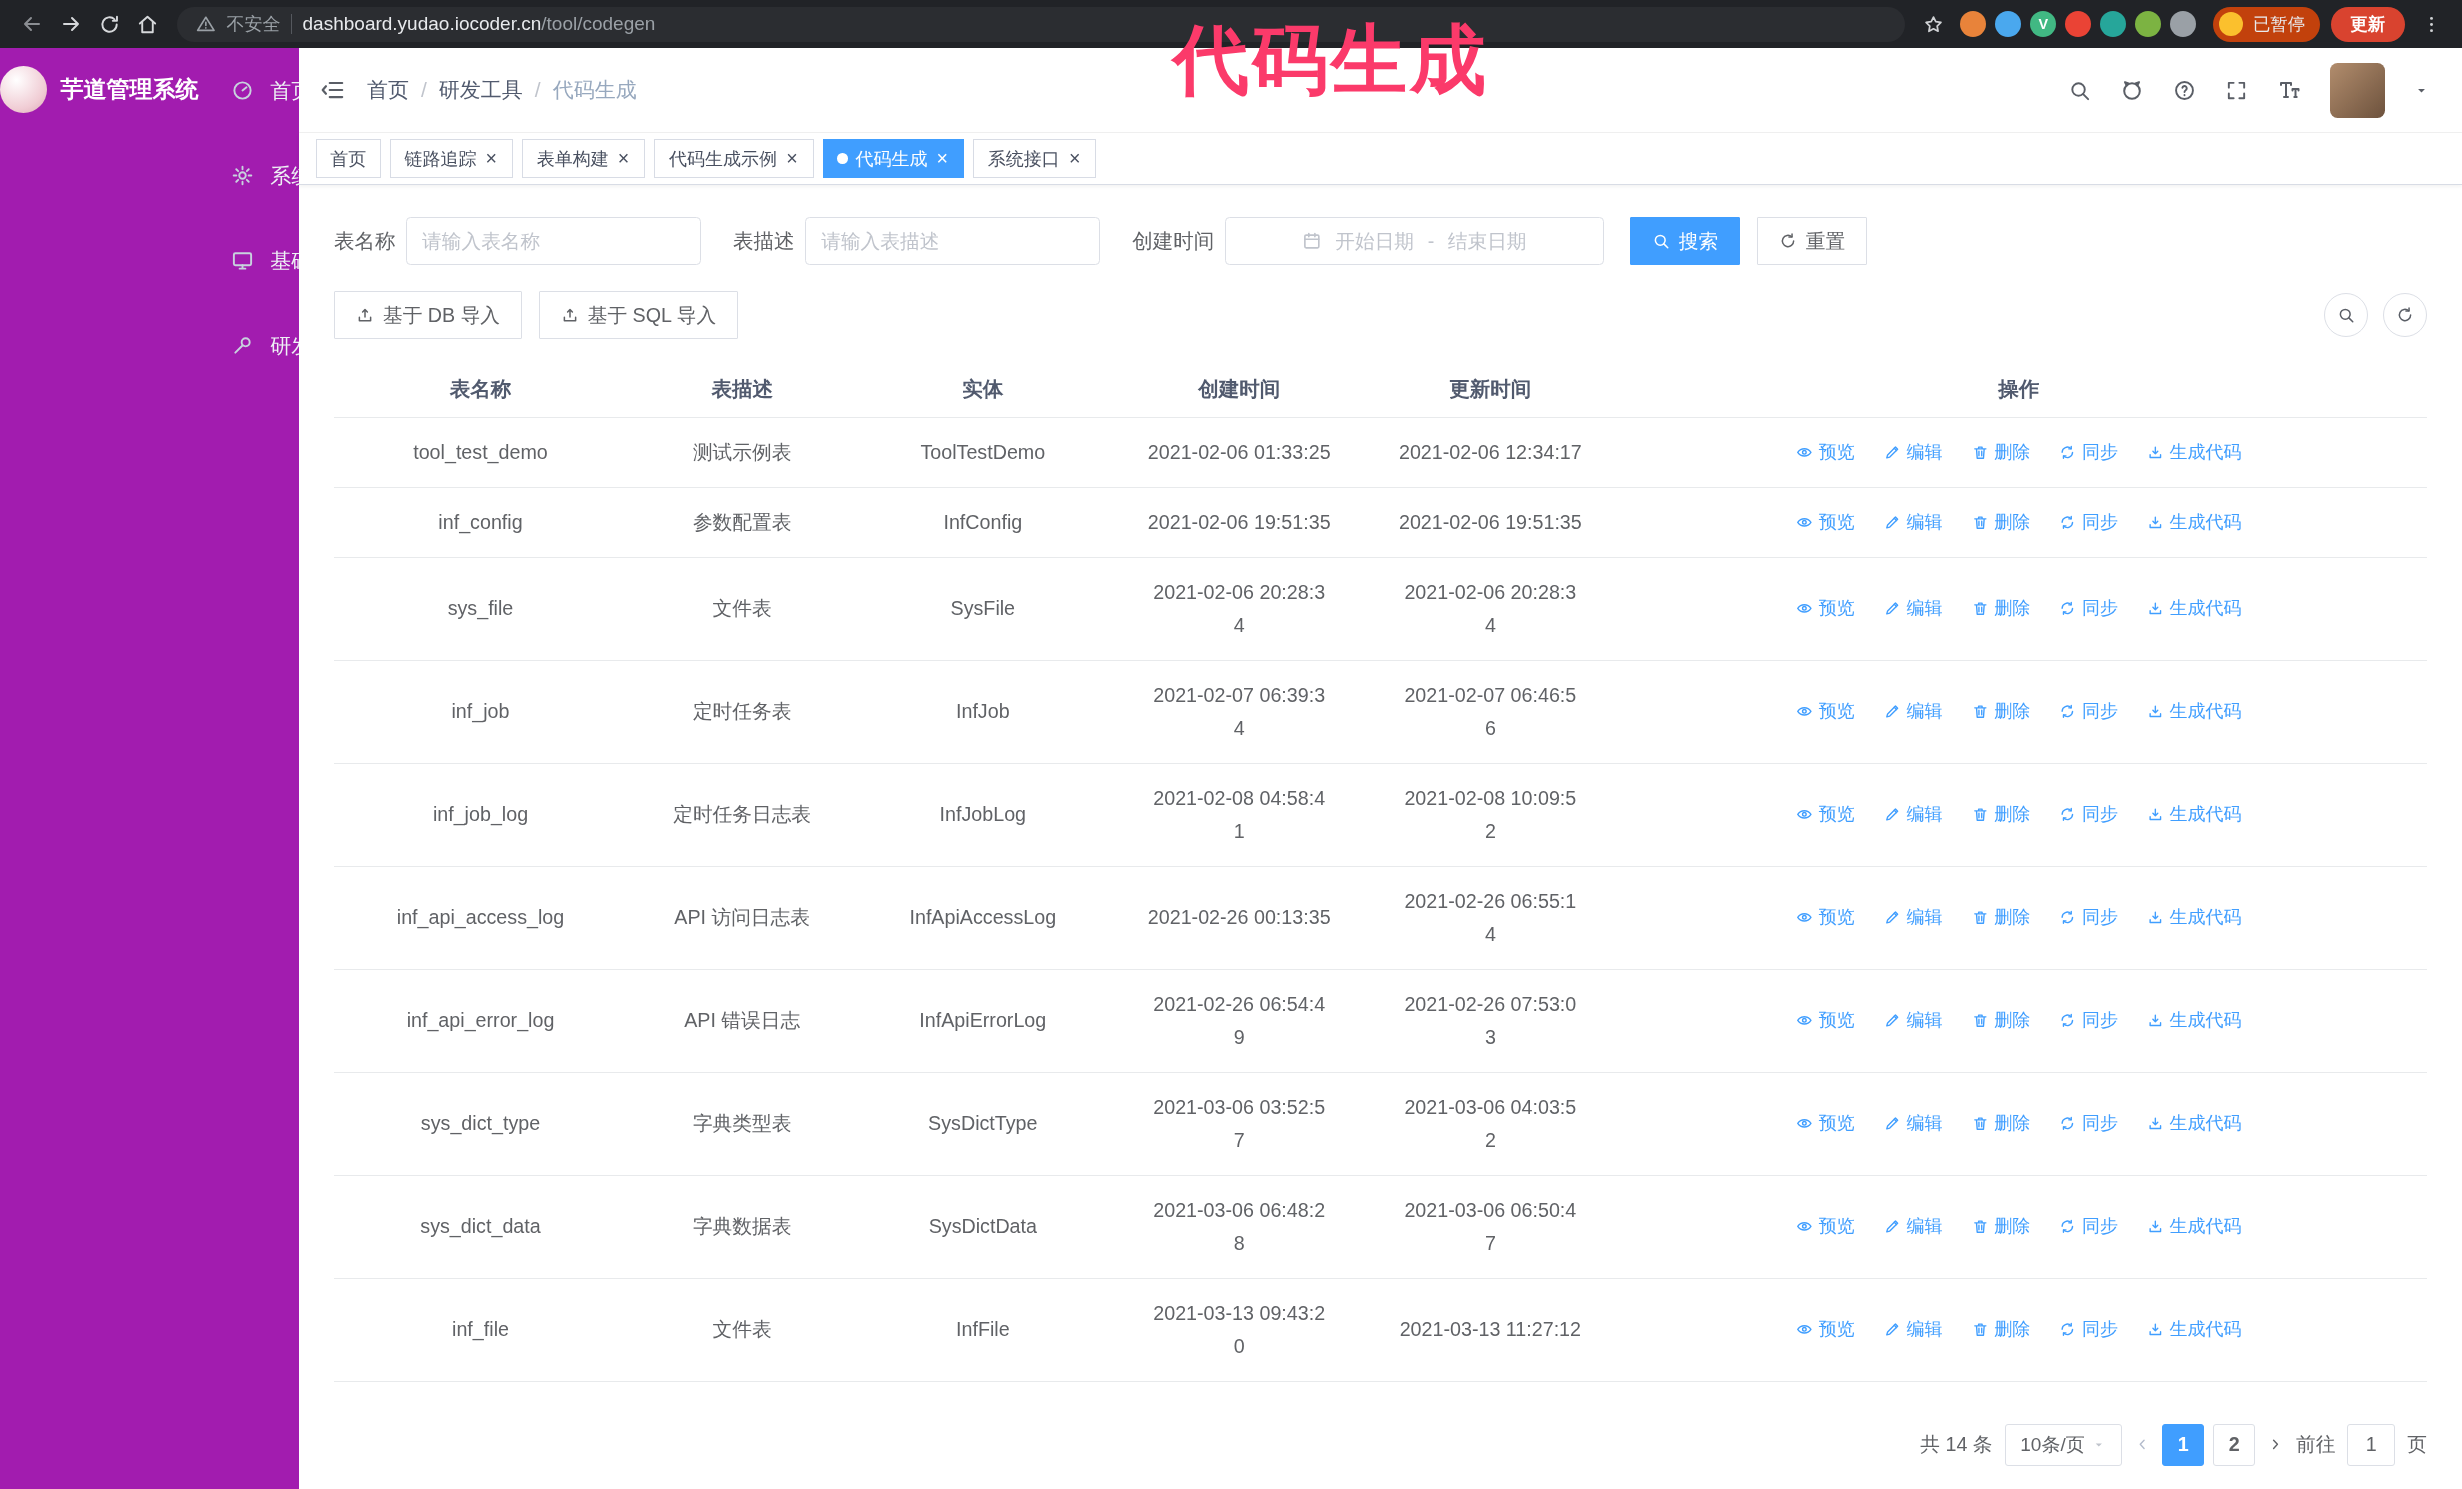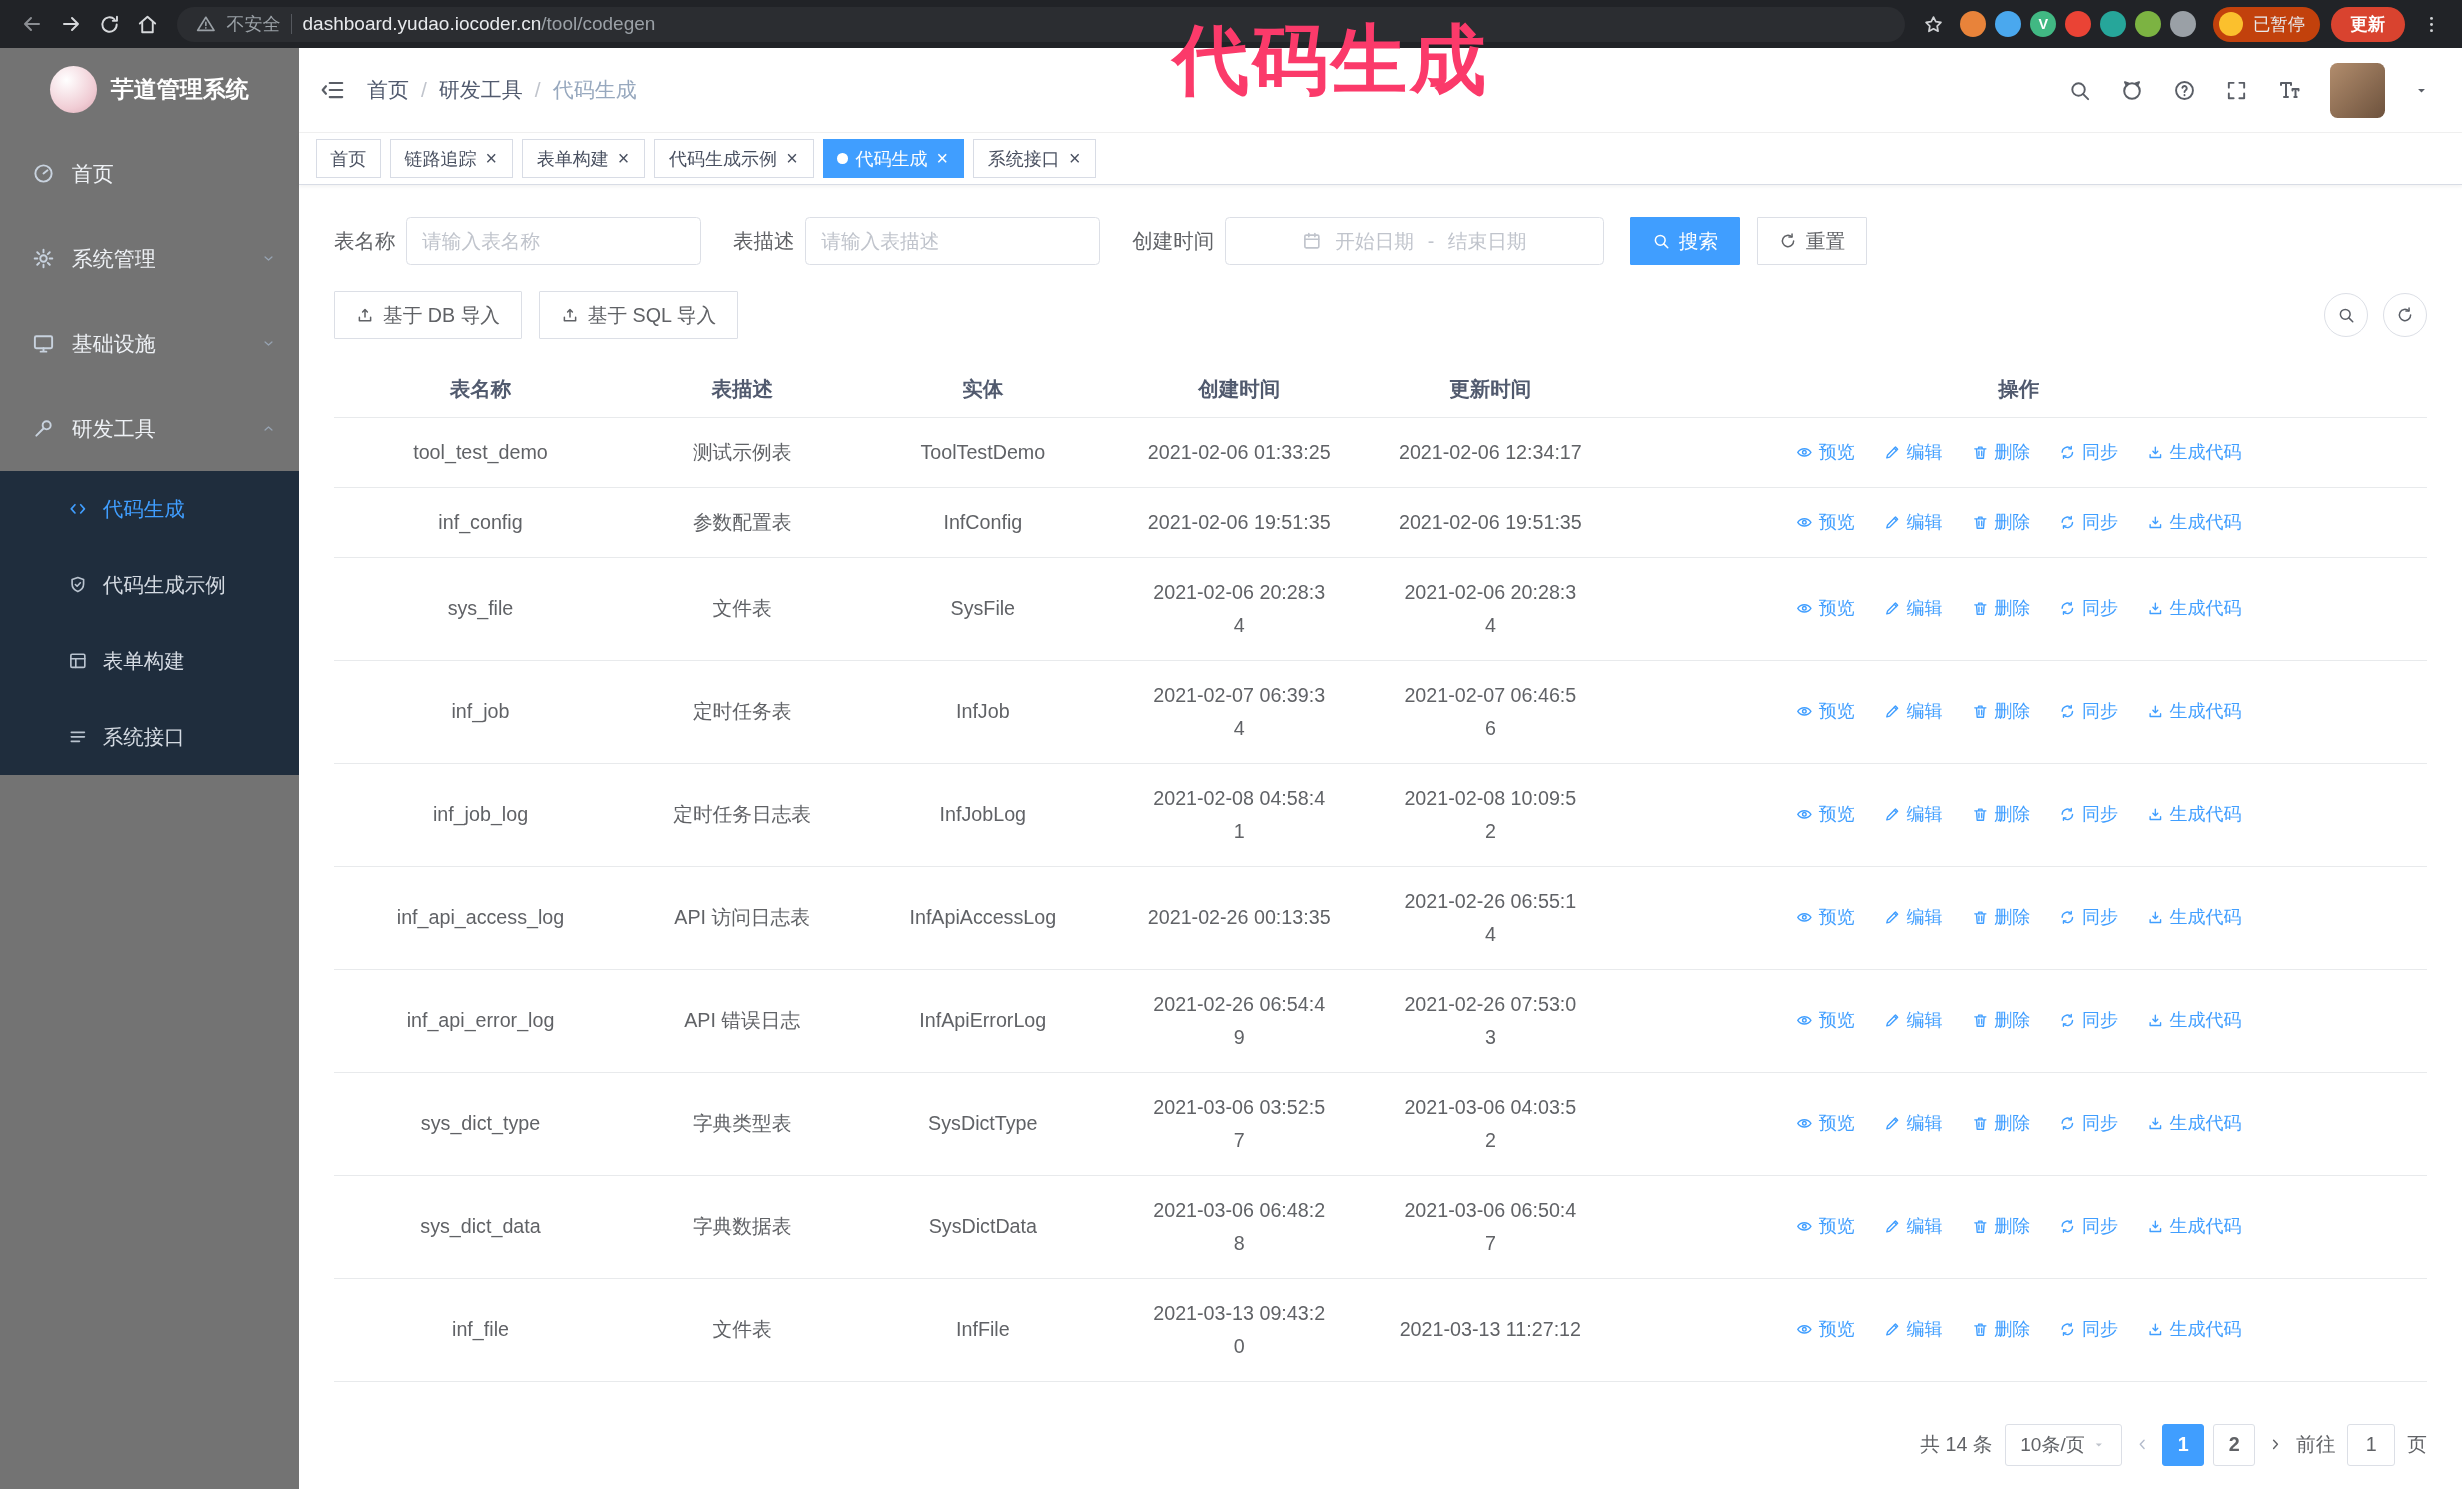--- a/index.html
+++ b/index.html
@@ -22,21 +22,21 @@
 .url .path{color:#9aa0a6}
 .chr-ic{color:#cfd1d4;margin:0 6px;cursor:pointer}
 .exts{display:flex;align-items:center;gap:9px;margin:0 7.6px}
 .ext-dot{width:26px;height:26px;border-radius:50%;display:inline-flex;align-items:center;justify-content:center;color:#fff;font-size:14.4px;font-weight:700;cursor:pointer}
 .paused{height:35px;border-radius:17.4px;background:#c2410c;display:flex;align-items:center;gap:10px;padding:0 15px 0 6px;margin-left:6px;cursor:pointer}
 .paused .face{width:24px;height:24px;border-radius:50%;background:#fbc02d}
 .paused-label{color:#e8eaed;font-size:17.4px;white-space:nowrap}
 .update{height:35px;border-radius:17.4px;background:#d9432f;color:#fff;font-size:17.4px;display:flex;align-items:center;padding:0 19.7px;margin:0 7.6px;font-weight:700;cursor:pointer;white-space:nowrap}
 
 .app{display:flex;height:1441px}
-.sidebar{width:299px;background:#737373;flex:none;display:flex;flex-direction:column}
+.sidebar{width:299px;background:#a21caf;flex:none;display:flex;flex-direction:row}
 .logo{height:83px;display:flex;align-items:center;justify-content:center;gap:13.6px;cursor:pointer}
 .logo-img{width:47px;height:47px;border-radius:50%;background:radial-gradient(circle at 35% 30%,#ffffff,#f0ccd4 65%,#d9a6b2)}
 .logo-title{color:#fff;font-size:23px;font-weight:700;white-space:nowrap}
 .menu-item{height:85px;display:flex;align-items:center;padding:0 23px 0 32px;color:#eef1f5;font-size:21px;cursor:pointer}
 .mi-icon{color:#c8d2de;margin-right:16.7px}
 .mi-label{flex:1;white-space:nowrap}
 .mi-arrow{color:#97a3b2}
 .submenu{background:#1f2d3d}
 .sub-item{height:76px;display:flex;align-items:center;padding-left:68px;color:#d4dae2;font-size:20.5px;cursor:pointer}
 .sub-item .mi-icon{margin-right:15px;color:#b9c3cf}

